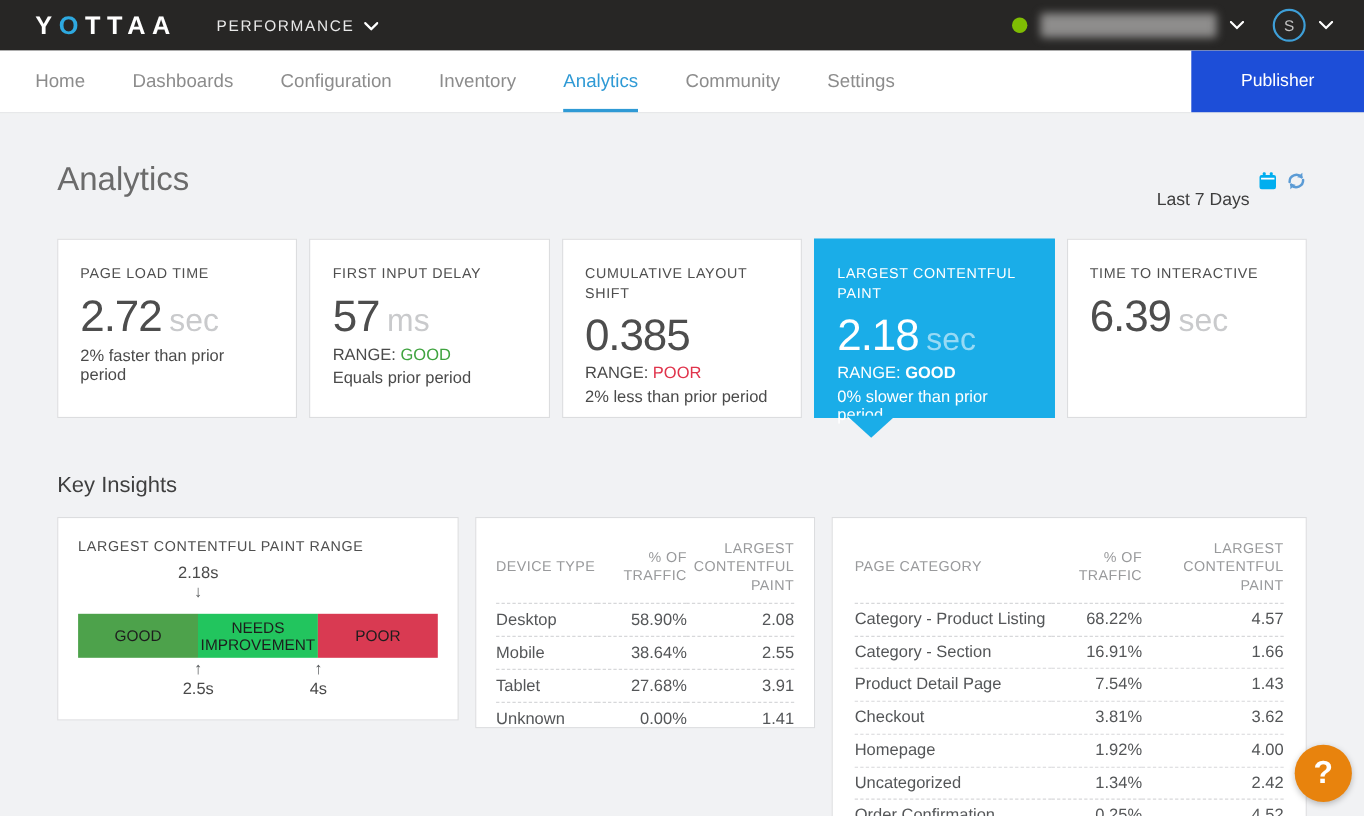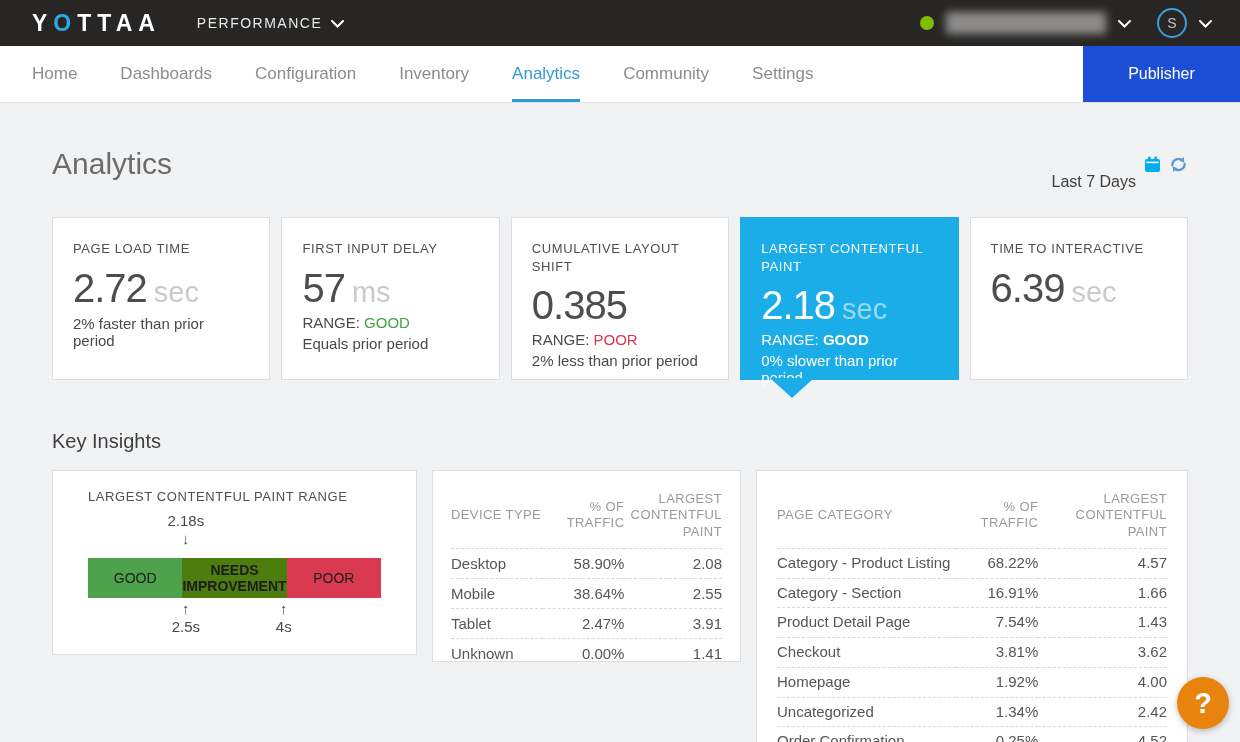--- a/index.html
+++ b/index.html
@@ -93,21 +93,21 @@
     border-left:22px solid transparent; border-right:22px solid transparent;
     border-top:20px solid #1aade8;
   }
 
   
   .section-title { font-size:20px; font-weight:500; color:#3f3f3f; margin-bottom:17px; }
   .insights-row {
     display:grid; grid-template-columns:365px 309px 1fr; gap:15px;
     align-items:start;
   }
-  .insight-card { background:#ffffff; border:1px solid #dcdddf; padding:18px 35px; }
+  .insight-card { background:#ffffff; border:1px solid #dcdddf; padding:18px 18px; }
   .card-a { height:185px; }
   .card-b { height:192px; padding:16px 18px; }
   .card-c { height:330px; padding:16px 20px; }
 
   .insight-title {
     font-size:13px; letter-spacing:.6px; color:#4f4f4f; text-transform:uppercase;
   }
 
   
   .range-top { position:relative; height:46px; margin-top:8px; }
@@ -297,21 +297,21 @@
     <div class="insight-card card-a">
       <div class="insight-title">LARGEST CONTENTFUL PAINT RANGE</div>
       <div class="range-top">
         <div class="range-marker-top">
           <span>2.18s</span>
           <span class="arrow-glyph">↓</span>
         </div>
       </div>
       <div class="range-bar">
         <div class="range-seg" style="background-color: rgb(77, 162, 75);">GOOD</div>
-        <div class="range-seg" style="background-color: #4d7c0f; font-weight: bold;">NEEDS IMPROVEMENT</div>
+        <div class="range-seg" style="background-color: #22c55e;">NEEDS IMPROVEMENT</div>
         <div class="range-seg" style="background-color: rgb(217, 58, 82);">POOR</div>
       </div>
       <div class="range-bottom">
         <div class="range-marker-bottom m1">
           <span class="arrow-glyph">↑</span>
           <span>2.5s</span>
         </div>
         <div class="range-marker-bottom m2">
           <span class="arrow-glyph">↑</span>
           <span>4s</span>
@@ -334,21 +334,21 @@
             <td class="ar">58.90%</td>
             <td class="ar" data-status="good">2.08</td>
           </tr>
           <tr>
             <td class="al">Mobile</td>
             <td class="ar">38.64%</td>
             <td class="ar" data-status="warn">2.55</td>
           </tr>
           <tr>
             <td class="al">Tablet</td>
-            <td class="ar">2.47%</td>
+            <td class="ar">27.68%</td>
             <td class="ar" data-status="warn">3.91</td>
           </tr>
           <tr>
             <td class="al">Unknown</td>
             <td class="ar">0.00%</td>
             <td class="ar" data-status="good">1.41</td>
           </tr>
         </tbody>
       </table>
     </div>

